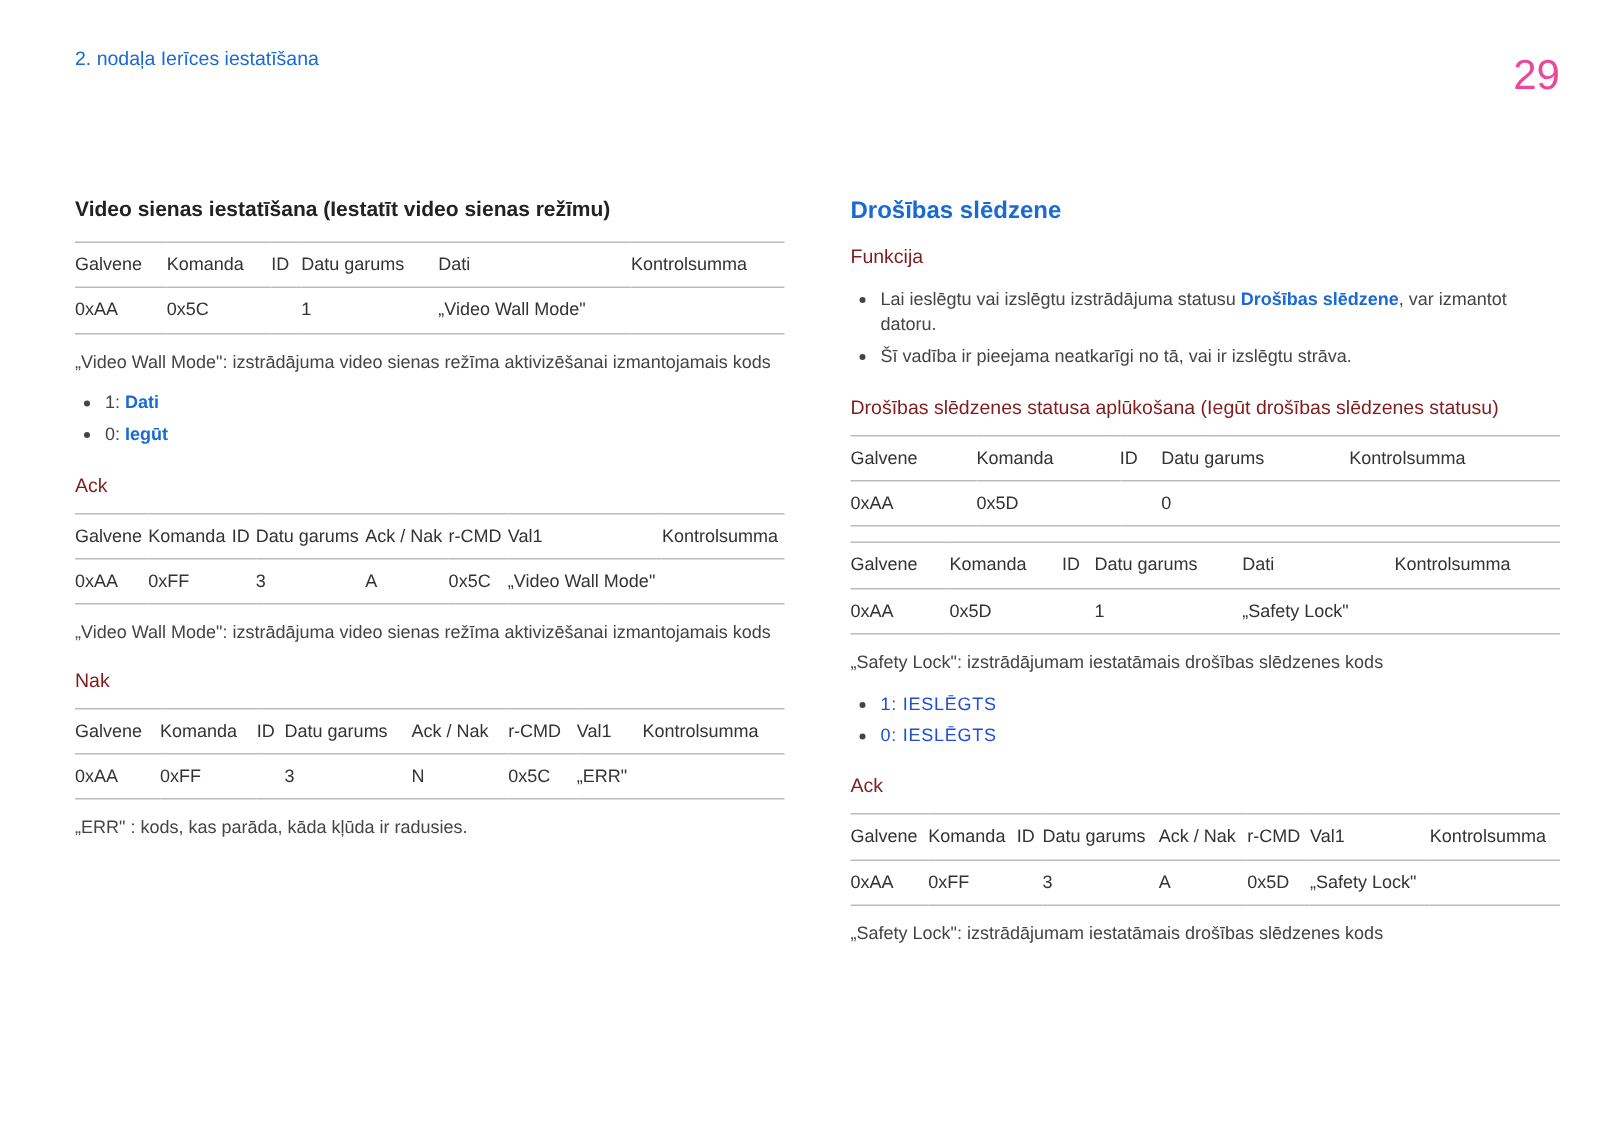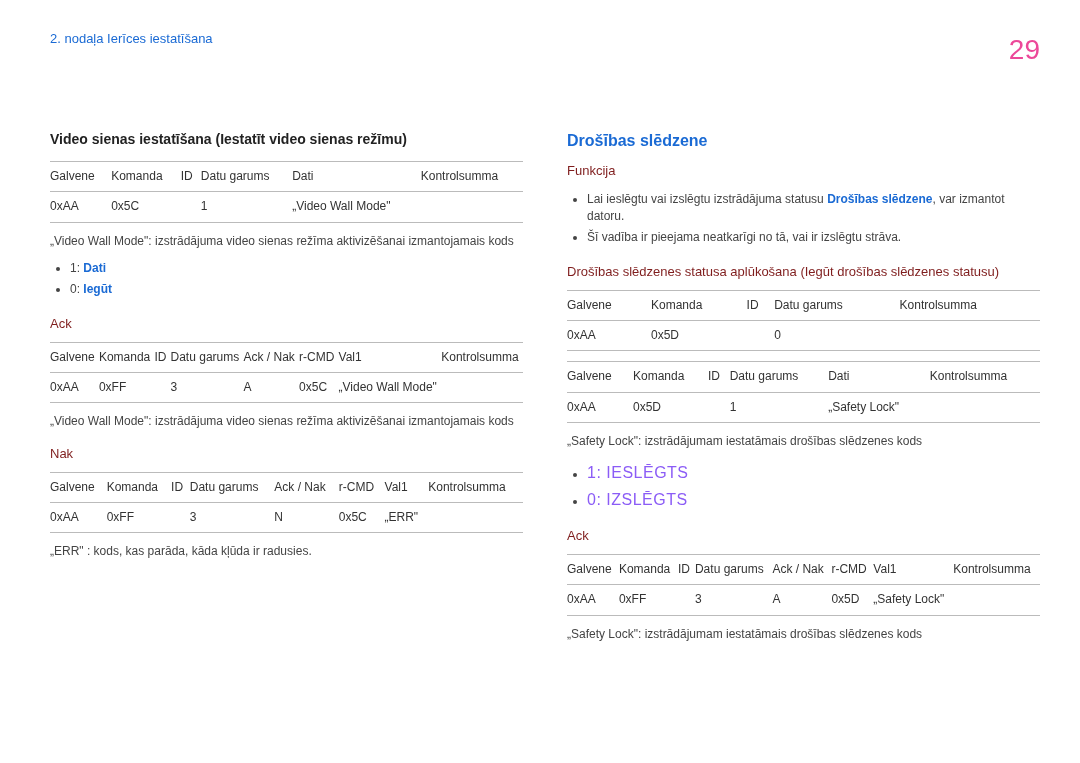--- a/index.html
+++ b/index.html
@@ -74,21 +74,21 @@
     list-style: disc;
     margin-left: 20px;
     margin-bottom: 10px;
   }
   ul.bullets li {
     font-size: 12px;
     color: #444;
     padding: 2px 0;
   }
   .blue-inline { color: #1a6ad4; font-weight: 700; }
-  .gray-bullet-text { color: #8b5cf6; font-size: 16px; }
+  .gray-bullet-text { color: #1d4ed8; font-size: 12px; }
   .spaced-highlight { letter-spacing: 0.5px; }
 </style>
 </head>
 <body>
 
 <div class="header-row">
   <div class="chapter-link">2. nodaļa Ierīces iestatīšana</div>
   <div class="page-num">29</div>
 </div>
 
@@ -237,21 +237,21 @@
         <td></td>
         <td>1</td>
         <td>„Safety Lock"</td>
         <td></td>
       </tr>
         </tbody>
     </table>
     <p class="note">„Safety Lock": izstrādājumam iestatāmais drošības slēdzenes kods</p>
     <ul class="bullets">
       <li><span class="gray-bullet-text spaced-highlight">1: IESLĒGTS</span></li>
-      <li><span class="gray-bullet-text spaced-highlight">0: IZSLĒGTS</span></li>
+      <li><span class="gray-bullet-text spaced-highlight">0: IESLĒGTS</span></li>
     </ul>
 
     <h4 class="sub">Ack</h4>
     <table>
       <thead>
           <tr>
         <th>Galvene</th>
         <th>Komanda</th>
         <th>ID</th>
         <th>Datu garums</th>

